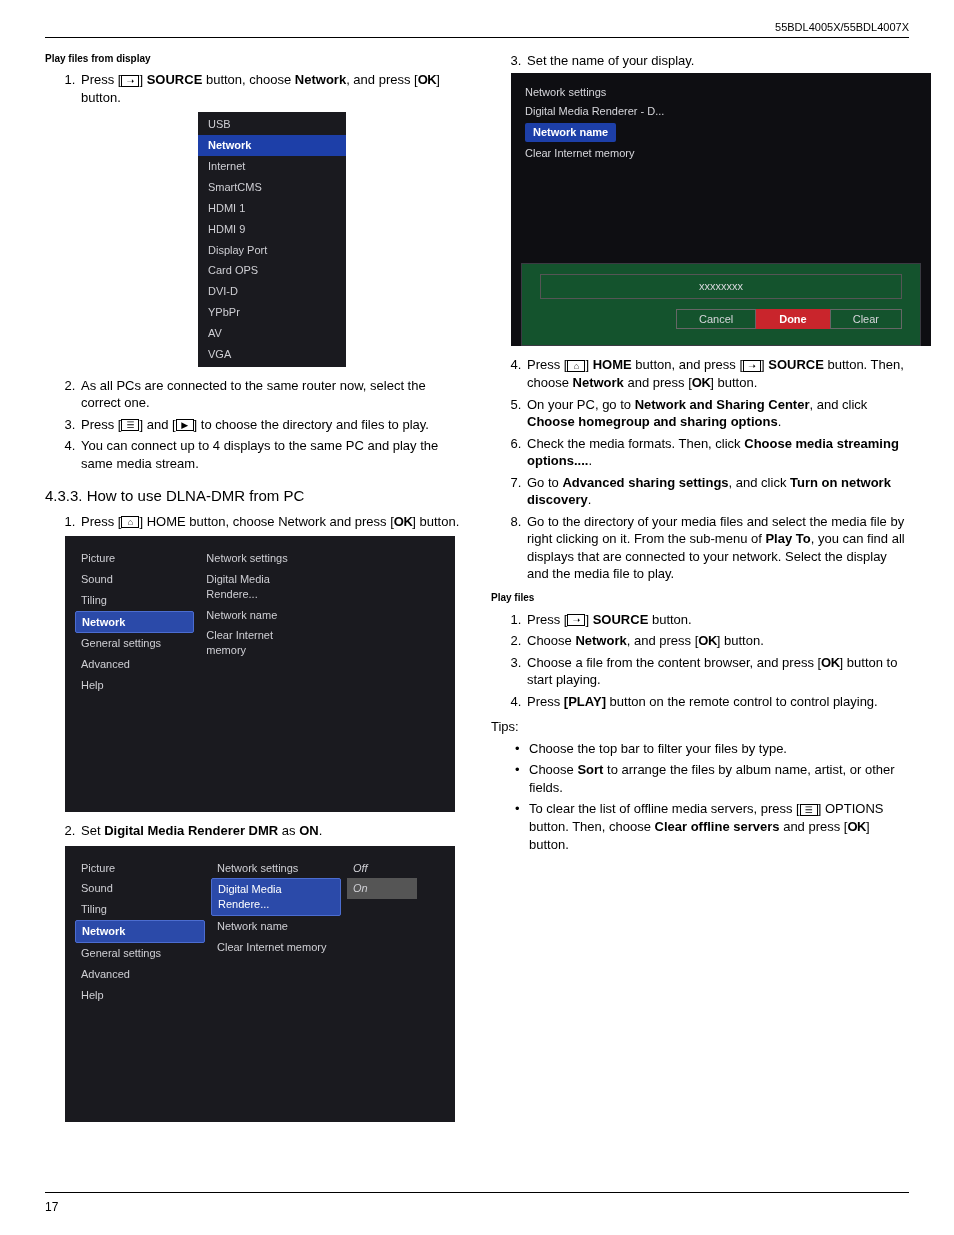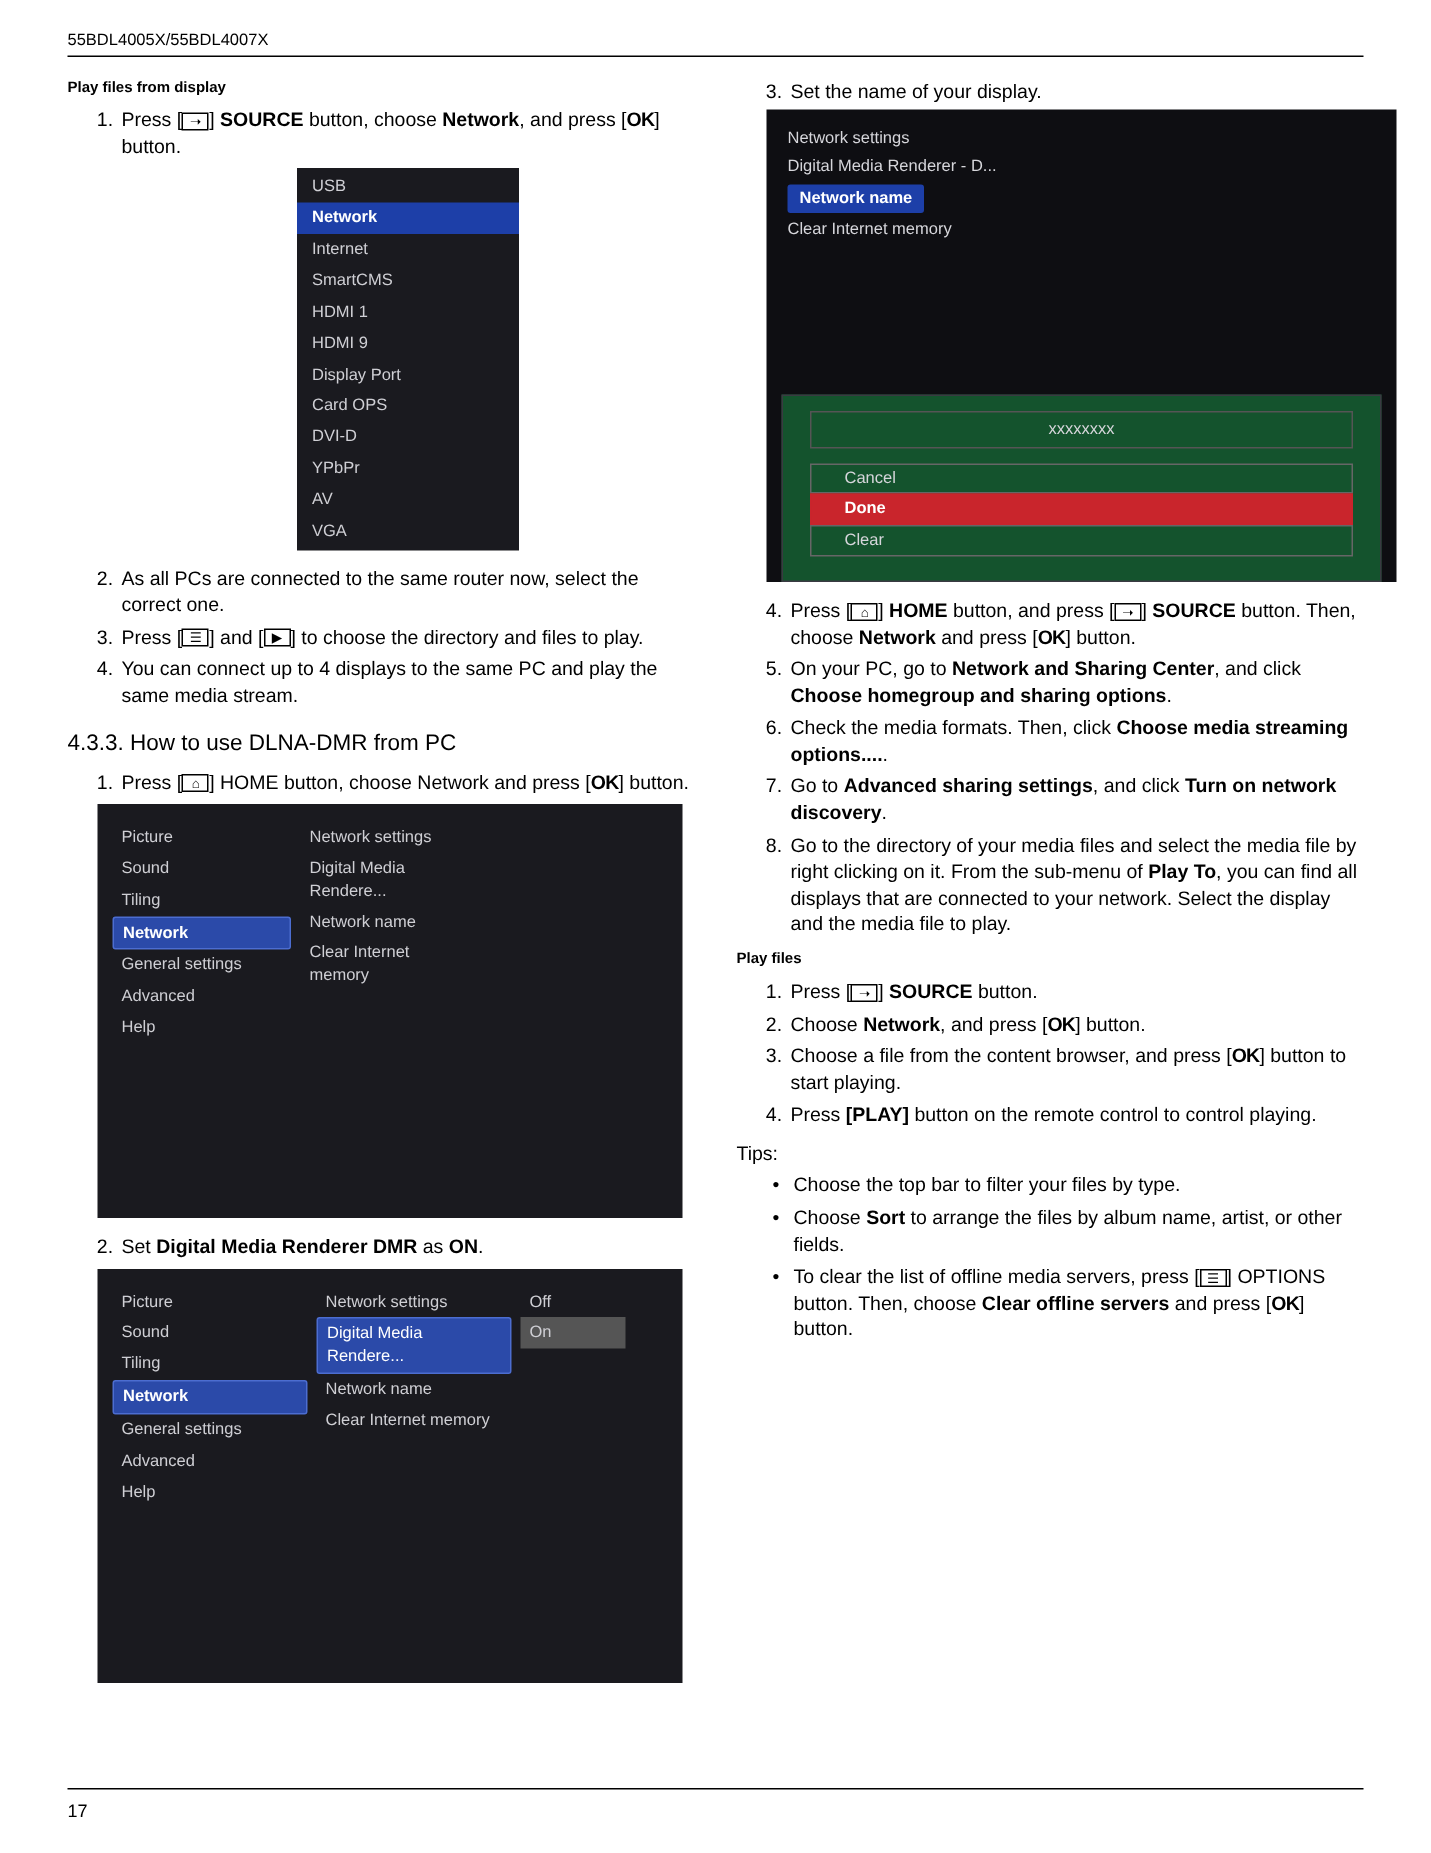--- a/index.html
+++ b/index.html
@@ -8,20 +8,21 @@
     font-size: 13px;
     color: #000;
     background: #fff;
     width: 954px;
     margin: 0 auto;
     padding: 20px 45px 30px 45px;
     line-height: 1.35;
   }
   .header {
     border-bottom: 1px solid #000;
+    text-align: right;
     font-size: 11px;
     padding-bottom: 2px;
     margin-bottom: 14px;
   }
   .cols { display: flex; gap: 28px; }
   .col { flex: 1; min-width: 0; }
   .subhead { font-weight: bold; font-size: 10px; margin-bottom: 6px; }
   .section-head { font-weight: normal; font-size: 15px; margin: 14px 0 6px 0; }
   ol { list-style: decimal; padding-left: 34px; margin-bottom: 8px; }
   ol > li { padding-left: 2px; margin-bottom: 4px; }
@@ -52,21 +53,21 @@
   .settings .left .selbox { background: #2b4aa9; border: 1px solid #4c6dd0; border-radius: 2px; color:#fff; font-weight:bold; }
   .settings .mid .selbox { background: #2b4aa9; border: 1px solid #4c6dd0; border-radius: 2px; color:#fff; }
   .settings .right .selbox { background: #555; }
   
   .net-box { width: 420px; background: #0e0e12; color:#d6d6db; font-size:11px; margin: 4px 0 10px 34px; }
   .net-top { padding: 10px 10px 90px 10px; }
   .net-top > div { padding: 2px 4px; }
   .net-top .selname { background:#1d3fa8; color:#fff; font-weight:bold; display:inline-block; padding:2px 8px; border-radius:2px; }
   .net-bottom { background:#14532d; padding: 10px 18px 16px 18px; border: 1px solid #3a3a42; margin:10px; }
   .input-row { border:1px solid #555; padding:4px; text-align:center; font-size:11px; margin-bottom:10px; }
-  .btn-row { display:flex; justify-content:flex-end; font-size:11px;flex-direction:column; }
+  .btn-row { display:flex; justify-content:flex-end; font-size:11px; }
   .btn { border:1px solid #666; padding:2px 22px; }
   .btn.done { background:#c9252c; color:#fff; font-weight:bold; border-color:#c9252c; }
   .ico { display:inline-block; width:18px; height:12px; border:1px solid #000; vertical-align:middle; font-size:9px; text-align:center; line-height:10px; }
   .ok-text { font-family: Arial; font-weight:bold; letter-spacing:-0.5px; }
 </style>
 </head>
 <body>
 
 <div class="header">
   <span>55BDL4005X/55BDL4007X</span>
@@ -135,21 +136,21 @@
             <div>General settings</div>
             <div>Advanced</div>
             <div>Help</div>
           </div>
           <div class="pane mid">
             <div>Network settings</div>
             <div class="selbox">Digital Media Rendere...</div>
             <div>Network name</div>
             <div>Clear Internet memory</div>
           </div>
-          <div class="pane right" style="width:70px;">
+          <div class="pane right" style="width:70px;font-style:italic;">
             <div>Off</div>
             <div class="selbox">On</div>
           </div>
         </div>
       </li>
     </ol>
   </div>
 
   <div class="col">
     <ol start="3">

